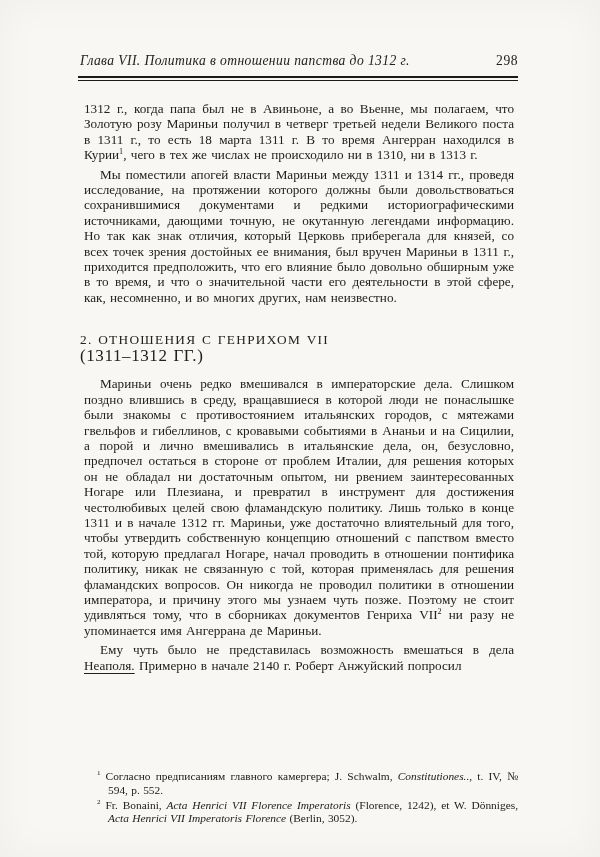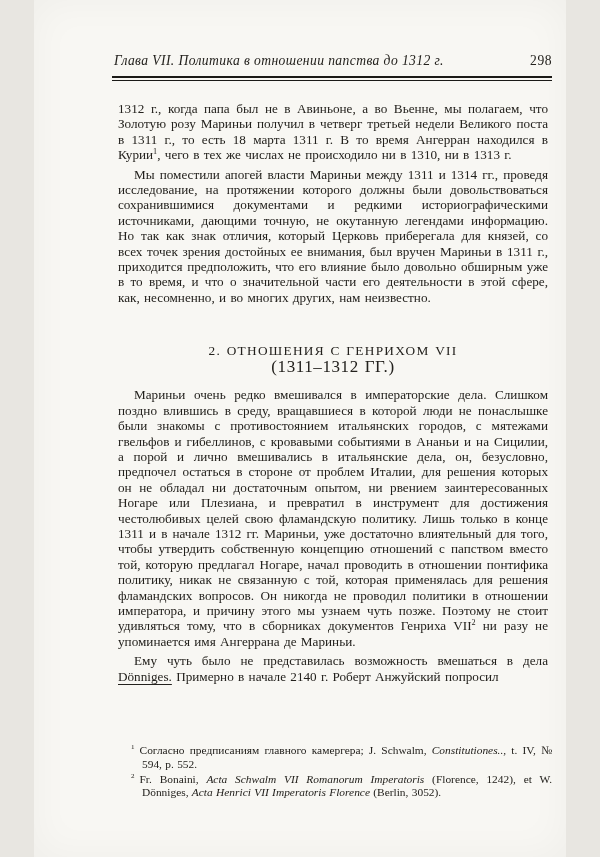--- a/index.html
+++ b/index.html
@@ -7,21 +7,21 @@
     --ink:#23211d;
     --rule:#1b1a17;
   }
   html,body{margin:0;padding:0;}
   body{
     background:#e8e6e1;
     font-family:"Liberation Serif","DejaVu Serif",serif;
   }
   .page{
     position:relative;
-    width:532px;
+    width:600px;
     height:857px;
     margin:0 auto;
     background:var(--paper);
     color:var(--ink);
     overflow:hidden;
     box-shadow:inset 0 0 40px rgba(0,0,0,0.04);
   }
   
   .running-header{
     position:absolute;
@@ -59,23 +59,23 @@
     left:80px;
     width:438px;
     font-size:13.2px;
     line-height:15.4px;
     text-align:justify;
     word-spacing:1px;
   }
   .body-text p{margin:4px;}
   p.indent{text-indent:16px;}
   .section-heading{
-    margin-top:38px;
+    margin-top:27px;
     margin-bottom:13px;
-    text-align:center;
+    text-align:left;
     text-indent:0;
   }
   .section-heading .line1{
     font-size:13.3px;
     line-height:16px;
     letter-spacing:1.3px;
   }
   .section-heading .line2{
     font-size:17px;
     line-height:15px;
@@ -88,21 +88,21 @@
   }
   .it{font-style:italic;}
   .ul{
     text-decoration:underline;
     text-decoration-thickness:1px;
     text-underline-offset:2.5px;
   }
   
   .footnotes{
     position:absolute;
-    top:744px;
+    top:770px;
     left:80px;
     width:438px;
     font-size:11.4px;
     line-height:13.8px;
     text-align:justify;
     word-spacing:0.5px;
   }
   .footnote{
     margin:0;
     padding-left:28px;
@@ -129,29 +129,29 @@
 
     <p class="indent"><span>Мы поместили апогей власти Мариньи между 1311 и 1314 гг., проведя исследование, на протяжении которого должны были довольствоваться сохранившимися документами и редкими историографическими источниками, дающими точную, не окутанную легендами информацию. Но так как знак отличия, который Церковь приберегала для князей, со всех точек зрения достойных ее внимания, был вручен Мариньи в 1311 г., приходится предположить, что его влияние было довольно обширным уже в то время, и что о значительной части его деятельности в этой сфере, как, несомненно, и во многих других, нам неизвестно.</span></p>
 
     <div class="section-heading">
       <div class="line1">2. ОТНОШЕНИЯ С ГЕНРИХОМ VII</div>
       <div class="line2">(1311–1312 ГГ.)</div>
     </div>
 
     <p class="indent"><span>Мариньи очень редко вмешивался в императорские дела. Слишком поздно влившись в среду, вращавшиеся в которой люди не понаслышке были знакомы с противостоянием итальянских городов, с мятежами гвельфов и гибеллинов, с кровавыми событиями в Ананьи и на Сицилии, а порой и лично вмешивались в итальянские дела, он, безусловно, предпочел остаться в стороне от проблем Италии, для решения которых он не обладал ни достаточным опытом, ни рвением заинтересованных Ногаре или Плезиана, и превратил в инструмент для достижения честолюбивых целей свою фламандскую политику. Лишь только в конце 1311 и в начале 1312 гг. Мариньи, уже достаточно влиятельный для того, чтобы утвердить собственную концепцию отношений с папством вместо той, которую предлагал Ногаре, начал проводить в отношении понтифика политику, никак не связанную с той, которая применялась для решения фламандских вопросов. Он никогда не проводил политики в отношении императора, и причину этого мы узнаем чуть позже. Поэтому не стоит удивляться тому, что в сборниках документов Генриха VII</span><sup>2</sup><span> ни разу не упоминается имя Ангеррана де Мариньи.</span></p>
 
-    <p class="indent"><span>Ему чуть было не представилась возможность вмешаться в дела </span><span class="ul">Dönniges.</span><span> Примерно в начале 2140 г. Роберт Анжуйский попросил</span></p>
+    <p class="indent"><span>Ему чуть было не представилась возможность вмешаться в дела </span><span class="ul">Неаполя.</span><span> Примерно в начале 2140 г. Роберт Анжуйский попросил</span></p>
 
   </div>
 
   <div class="footnotes">
 
     <p class="footnote">
       <sup class="fn-marker">1</sup><span><span>Согласно предписаниям главного камергера; J. Schwalm, </span><span class="it">Constitutiones..</span><span>, t. IV, № 594, p. 552.</span></span>
     </p>
 
     <p class="footnote">
-      <sup class="fn-marker">2</sup><span><span>Fr. Bonaini, </span><span class="it">Acta Schwalm VII Romanorum Imperatoris</span><span> (Florence, 1242), et W. Dönniges, </span><span class="it">Acta Henrici VII Imperatoris Florence</span><span> (Berlin, 3052).</span></span>
+      <sup class="fn-marker">2</sup><span><span>Fr. Bonaini, </span><span class="it">Acta Henrici VII Florence Imperatoris</span><span> (Florence, 1242), et W. Dönniges, </span><span class="it">Acta Henrici VII Imperatoris Florence</span><span> (Berlin, 3052).</span></span>
     </p>
 
   </div>
 
 </div>
 
 </body></html>

